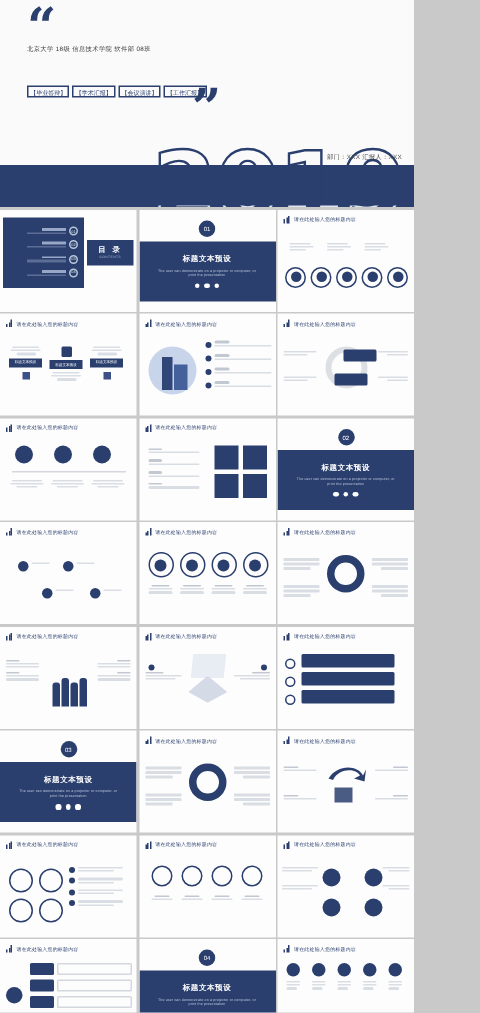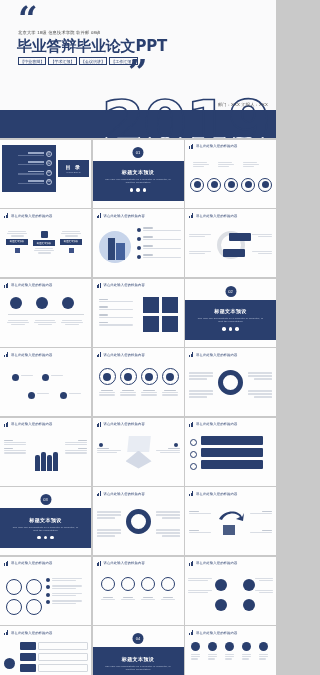--- a/index.html
+++ b/index.html
@@ -155,21 +155,20 @@
 <body>
 
 <div class="page">
 
   <div class="cover">
     <div class="cover-band"></div>
 
 
     <div class="quote-open">“</div>
     <div class="cover-sub">北京大学 18级 信息技术学院 软件部 08班</div>
-    <div class="cover-title">毕业答辩毕业论文PPT</div>
 
     <div class="cover-tags">
       <span>【毕业答辩】</span>
       <span>【学术汇报】</span>
       <span>【会议演讲】</span>
       <span>【工作汇报】</span>
     </div>
 
     <div class="quote-close">”</div>
 

